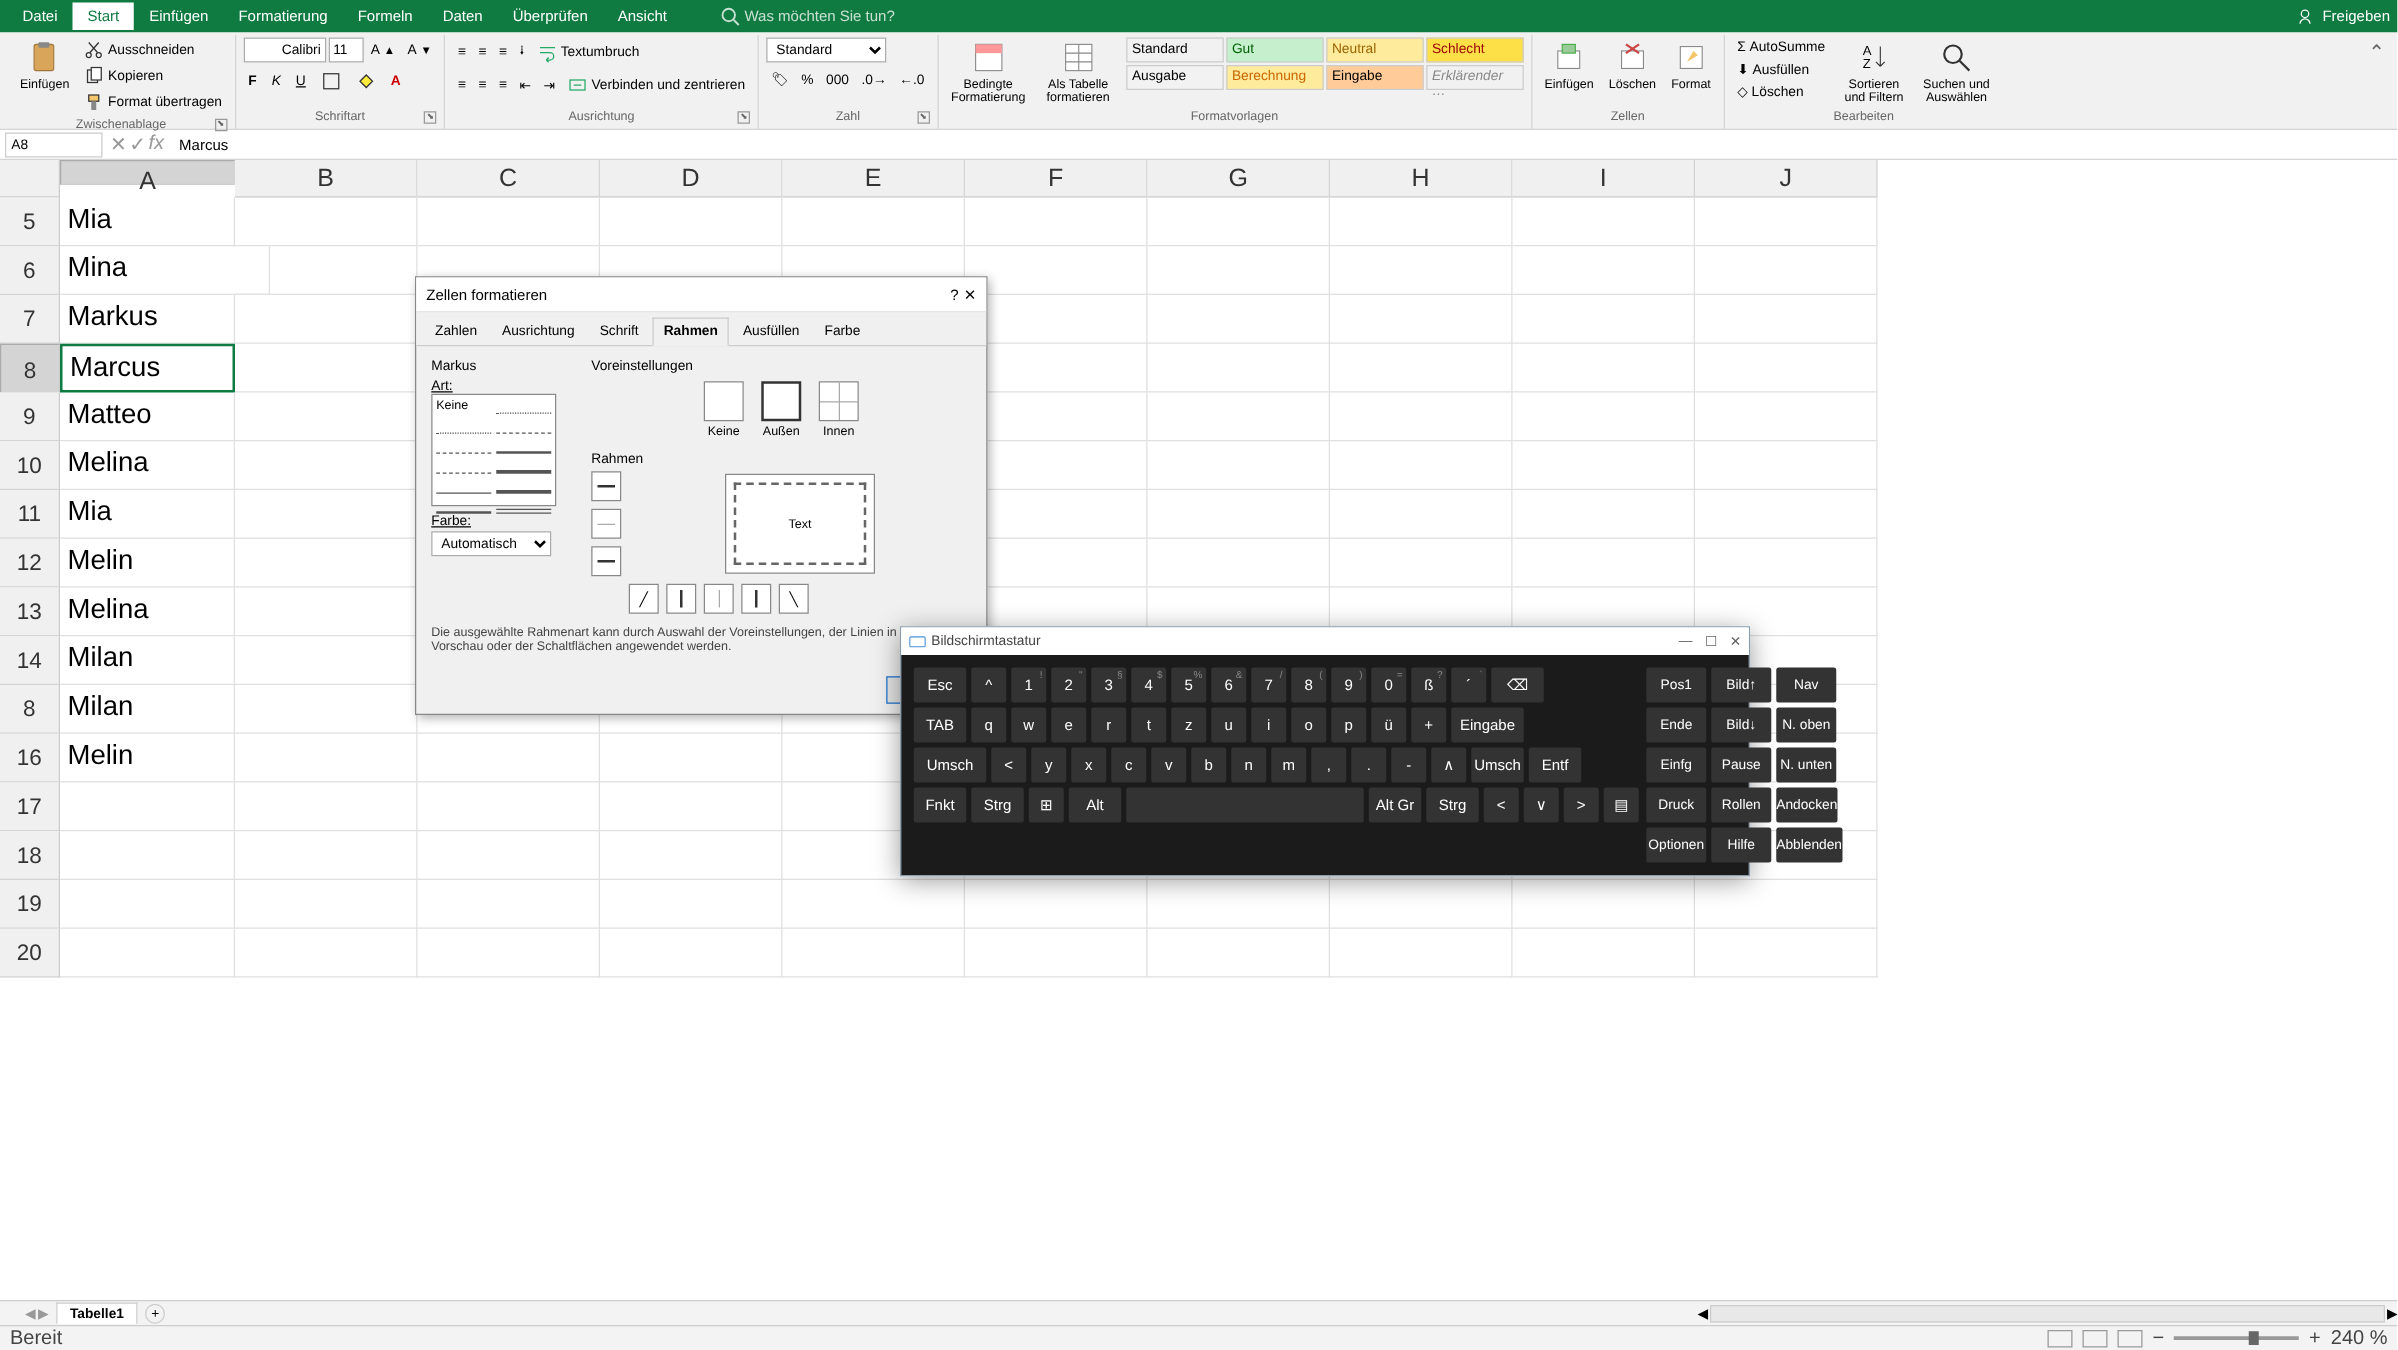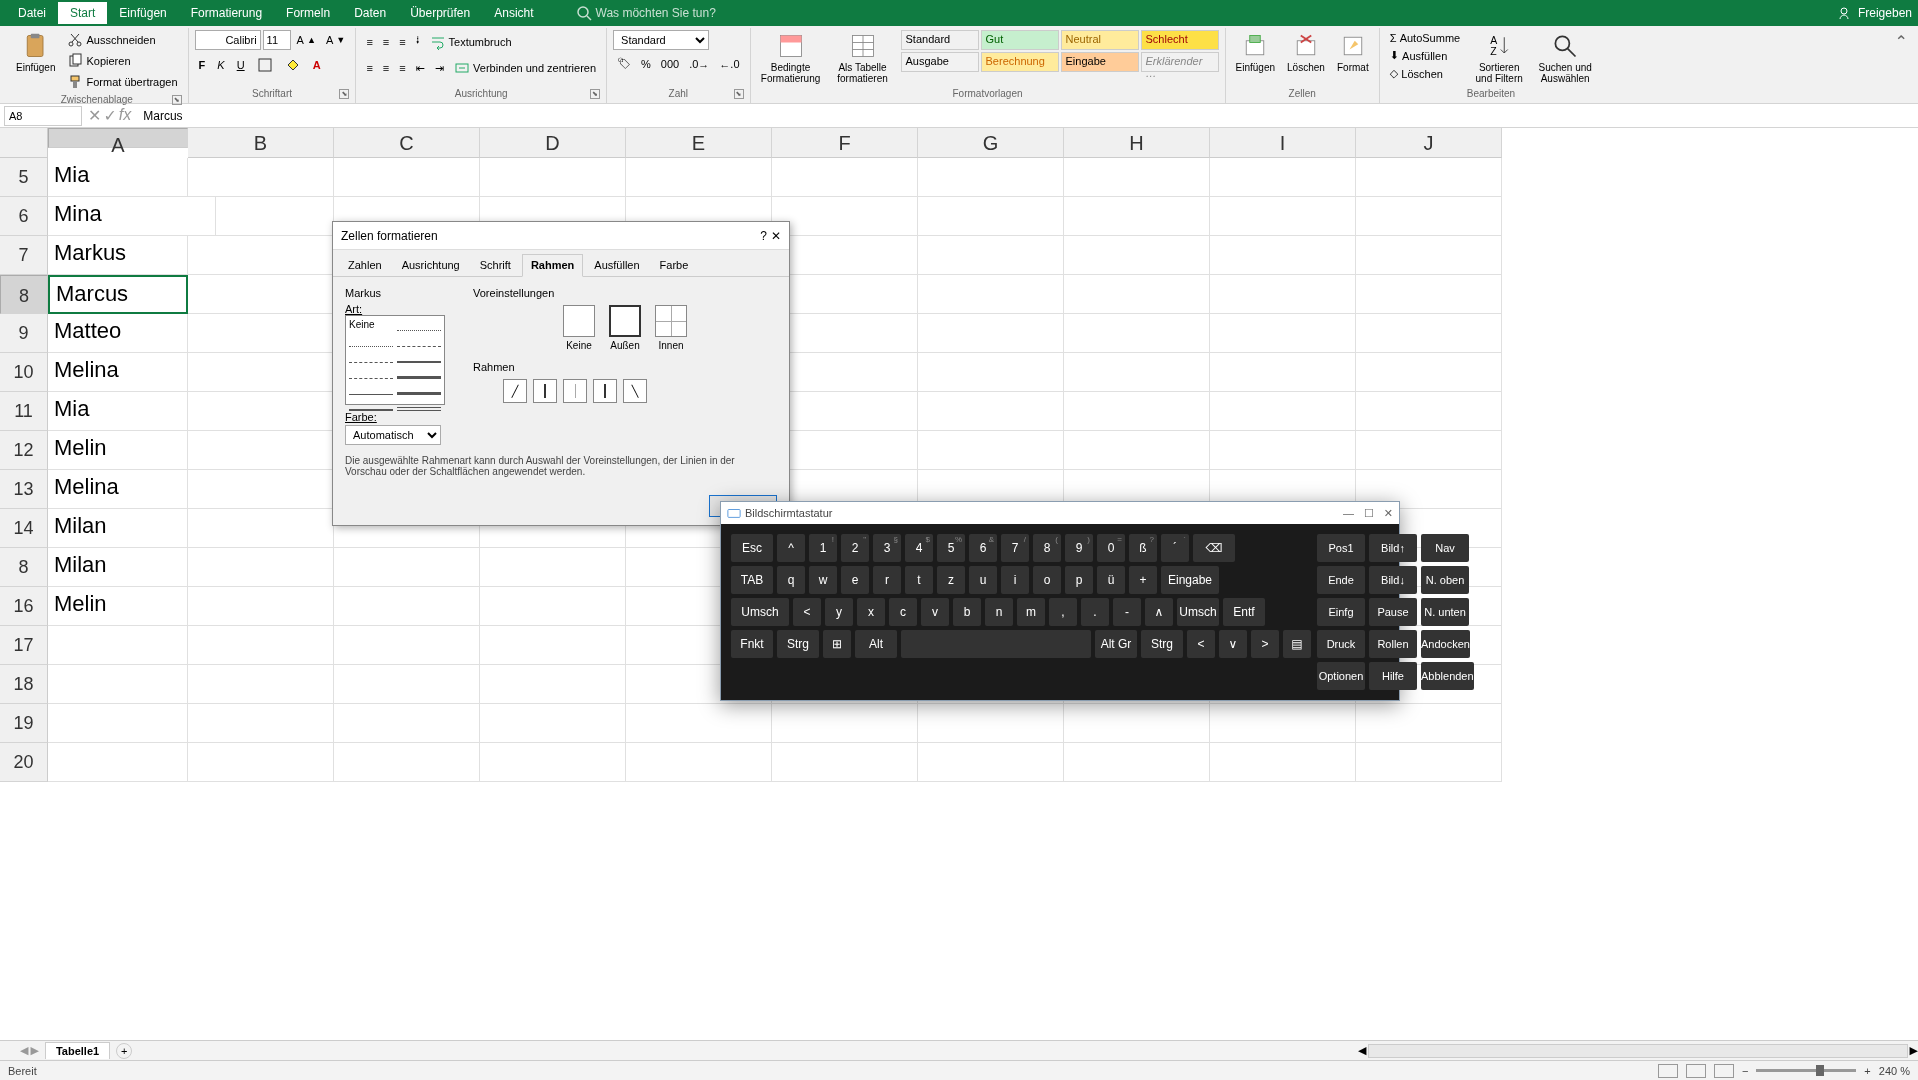--- a/index.html
+++ b/index.html
@@ -89,21 +89,21 @@
 .osk-side { display: flex; flex-direction: column; gap: 4px; }
 .osk-side-row { display: flex; gap: 4px; }
 .osk-side .osk-key { min-width: 48px; font-size: 11px; }
 
 
 .sheet-tabs { position: absolute; bottom: 20px; left: 0; right: 0; height: 20px; background: #f3f3f3; border-top: 1px solid #ccc; display: flex; align-items: center; font-size: 11px; padding-left: 20px; gap: 6px; }
 .sheet-tab { padding: 2px 10px; background: #fff; border: 1px solid #ccc; border-bottom: none; font-weight: 600; }
 .sheet-nav { display: flex; gap: 2px; color: #999; }
 .hscroll-region { margin-left: auto; display: flex; align-items: center; gap: 2px; width: 560px; }
 .hscroll { flex: 1; height: 14px; background: #e8e8e8; border: 1px solid #ccc; }
-.status { position: absolute; bottom: 0; left: 0; right: 0; height: 20px; background: #f3f3f3; border-top: 1px solid #ccc; display: flex; align-items: center; font-size: 11px; padding: 0 8px; color: #444; }
+.status { position: absolute; bottom: 0; left: 0; right: 0; height: 20px; background: #f3f3f3; border-top: 1px solid #ccc; display: flex; align-items: center; font-size: 16px; padding: 0 8px; color: #444; }
 .status-right { margin-left: auto; display: flex; align-items: center; gap: 8px; }
 .view-btn { width: 20px; height: 14px; border: 1px solid #999; }
 .zoom-slider { width: 100px; height: 3px; background: #999; position: relative; }
 .zoom-slider::after { content: ''; position: absolute; left: 60%; top: -4px; width: 8px; height: 11px; background: #666; }
 </style>
 </head>
 <body>
 
 <div class="title-bar">
   <div class="tab-row">
@@ -602,20 +602,37 @@
             </div>
           <div class="preset-item">
               <div class="preset-box">
                 <div style="position:absolute;left:50%;top:0;bottom:0;border-left:1px solid #aaa"></div>
                 <div style="position:absolute;top:50%;left:0;right:0;border-top:1px solid #aaa"></div>
               </div>
               <span>Innen</span>
             </div>
         </div>
         <div class="dlg-section-title">Rahmen</div>
+        <div style="display:flex;gap:6px;align-items:center">
+          <div class="vstack" style="gap:6px">
+            <div class="border-btn">
+                <div style="width:14px;border-top:2px solid #333"></div>
+              </div>
+            <div class="border-btn">
+                <div style="width:14px;border-top:1px solid #aaa"></div>
+              </div>
+            <div class="border-btn">
+                <div style="width:14px;border-bottom:2px solid #333"></div>
+              </div>
+          </div>
+          <div class="preview-box">
+            <div class="preview-dashed"></div>
+            <span>Text</span>
+          </div>
+        </div>
         <div style="display:flex;gap:6px;margin-top:6px;margin-left:30px">
           <div class="border-btn">╱</div>
           <div class="border-btn">
               <div style="height:14px;border-left:2px solid #333"></div>
             </div>
           <div class="border-btn">
               <div style="height:14px;border-left:1px solid #aaa"></div>
             </div>
           <div class="border-btn">
               <div style="height:14px;border-right:2px solid #333"></div>

